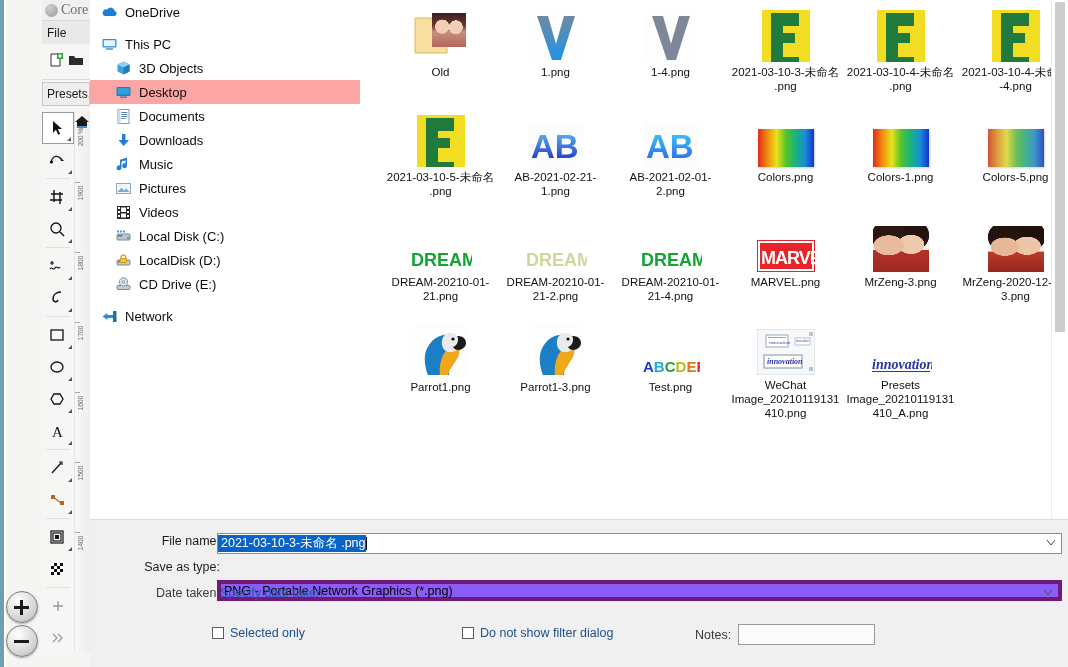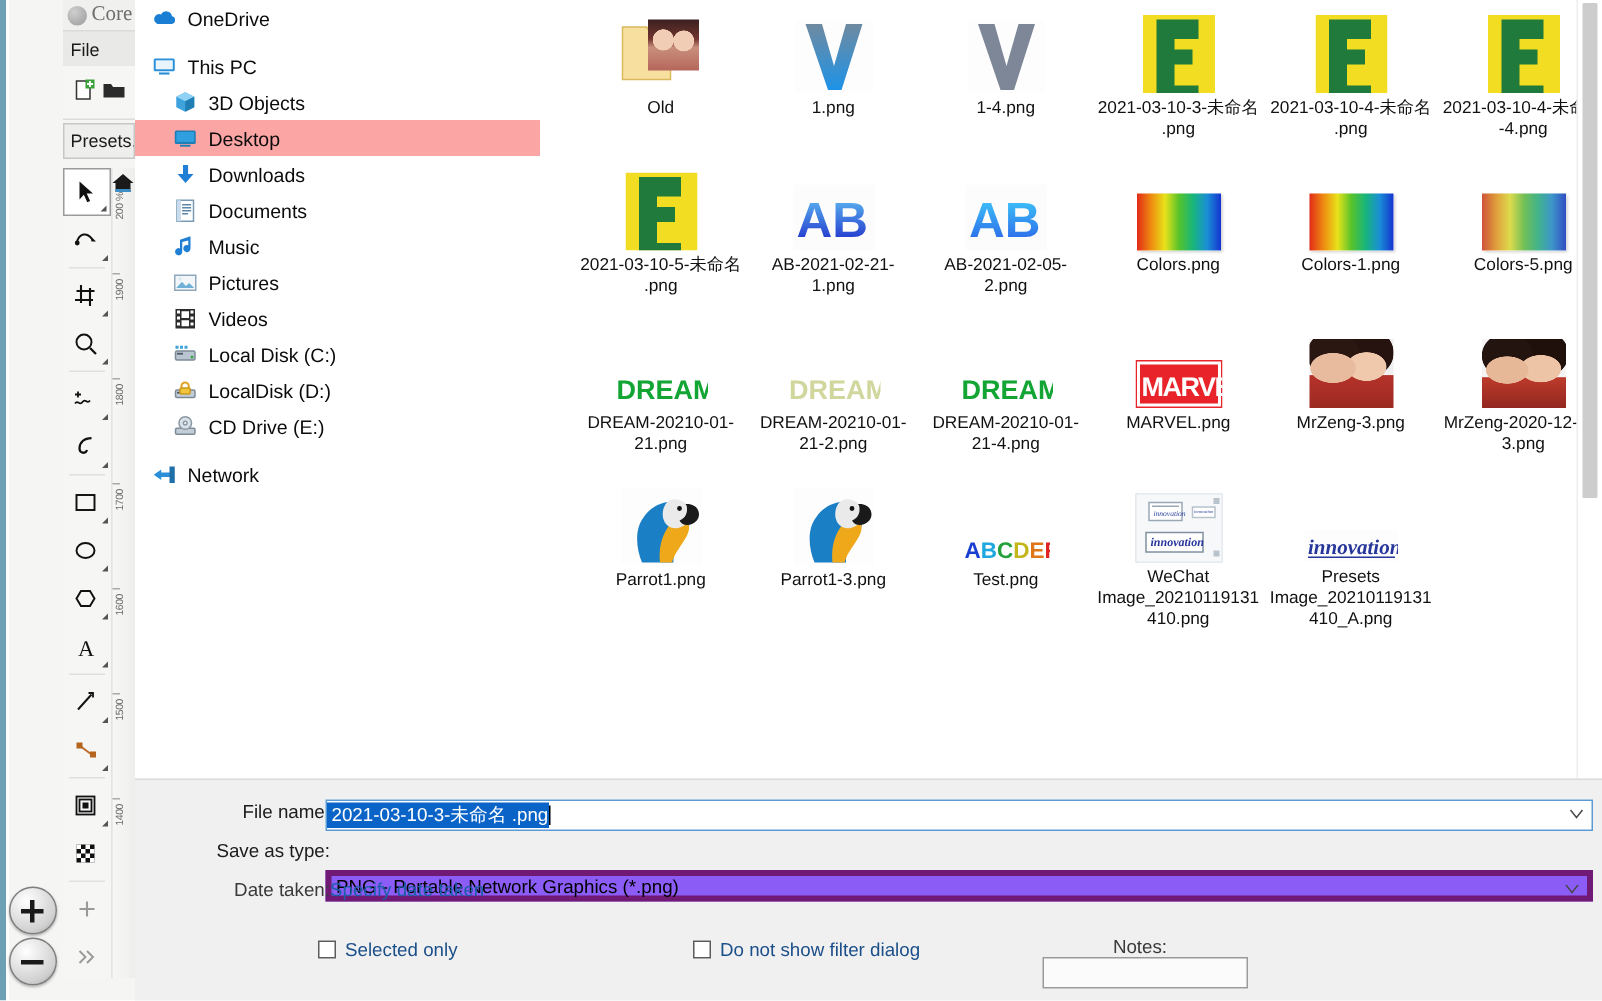--- a/index.html
+++ b/index.html
@@ -331,39 +331,39 @@
               <rect x="1.5" y="3" width="14" height="9" rx="1" fill="#1f7fb5"></rect>
               <rect x="2.6" y="4" width="11.8" height="6.6" fill="#2f9fe0"></rect>
               <rect x="5" y="12.5" width="7" height="1.3" fill="#1f7fb5"></rect>
             </svg>
           </span>
           <span>Desktop</span>
         </div>
         <div class="nav-item lvl2">
           <span class="nav-ico">
             <svg width="17" height="17" viewBox="0 0 17 17">
-              <path d="M7 2h3.4v6H14l-5.3 6L3.4 8H7z" fill="#1f7fd4"></path>
-            </svg>
-          </span>
-          <span>Downloads</span>
-        </div>
-        <div class="nav-item lvl2">
-          <span class="nav-ico">
-            <svg width="17" height="17" viewBox="0 0 17 17">
               <rect x="3" y="1.5" width="11" height="14" fill="#fff" stroke="#7a9bb5"></rect>
               <rect x="3" y="1.5" width="2.6" height="14" fill="#c9dced"></rect>
               <g fill="#5b86a8">
                 <rect x="6.4" y="4" width="6" height="1"></rect>
                 <rect x="6.4" y="6" width="6" height="1"></rect>
                 <rect x="6.4" y="8" width="6" height="1"></rect>
                 <rect x="6.4" y="10" width="4" height="1"></rect>
               </g>
             </svg>
           </span>
           <span>Documents</span>
+        </div>
+        <div class="nav-item lvl2">
+          <span class="nav-ico">
+            <svg width="17" height="17" viewBox="0 0 17 17">
+              <path d="M7 2h3.4v6H14l-5.3 6L3.4 8H7z" fill="#1f7fd4"></path>
+            </svg>
+          </span>
+          <span>Downloads</span>
         </div>
         <div class="nav-item lvl2">
           <span class="nav-ico">
             <svg width="17" height="17" viewBox="0 0 17 17">
               <path d="M12 1.5v8.2a2.4 2.4 0 1 1-1.5-2.2V4.3L6.5 5.4v6.4A2.4 2.4 0 1 1 5 9.6V3.8z" fill="#1f7fd4"></path>
             </svg>
           </span>
           <span>Music</span>
         </div>
         <div class="nav-item lvl2">
@@ -533,21 +533,21 @@
                 <defs>
                   <linearGradient id="abg2" x1="0" y1="0" x2="0" y2="1">
                     <stop offset="0" stop-color="#3fd2fa"></stop>
                     <stop offset="1" stop-color="#2b5ce8"></stop>
                   </linearGradient>
                 </defs>
                 <rect width="54" height="44" fill="#fcfcfc"></rect>
                 <text x="2" y="35" font-family="Liberation Sans, sans-serif" font-size="33" font-weight="bold" fill="url(#abg2)">AB</text>
               </svg>
             </div>
-            <div class="f-name">AB-2021-02-05-2.png</div>
+            <div class="f-name">AB-2021-02-01-2.png</div>
           </div>
           <div class="f-item">
             <div class="f-thumb">
               <div style="width:56px;height:38px;background:linear-gradient(to right,#e22b18,#ee8b10,#e8e21a,#57c32b,#18b57a,#1a8fd6,#1434d0);box-shadow:1px 1px 2px rgba(0,0,0,.2)"></div>
             </div>
             <div class="f-name">Colors.png</div>
           </div>
           <div class="f-item">
             <div class="f-thumb">
               <div style="width:56px;height:38px;background:linear-gradient(to right,#e22b18,#ee8b10,#e8e21a,#57c32b,#18b57a,#1a8fd6,#1434d0);box-shadow:1px 1px 2px rgba(0,0,0,.2)"></div>
@@ -712,18 +712,18 @@
     <div class="row" style="left:122px;top:106px;">
       <span class="chk"></span>
       <span class="chk-lbl">Selected only</span>
     </div>
 
     <div class="row" style="left:372px;top:106px;">
       <span class="chk"></span>
       <span class="chk-lbl">Do not show filter dialog</span>
     </div>
 
-    <div class="row" style="left:605px;top:104px;flex-direction:column;">
+    <div class="row" style="left:605px;top:104px;">
       <span class="notes-lbl">Notes:</span>
       <span class="notes-box"></span>
     </div>
   </div>
 </div>
 
 </body></html>

